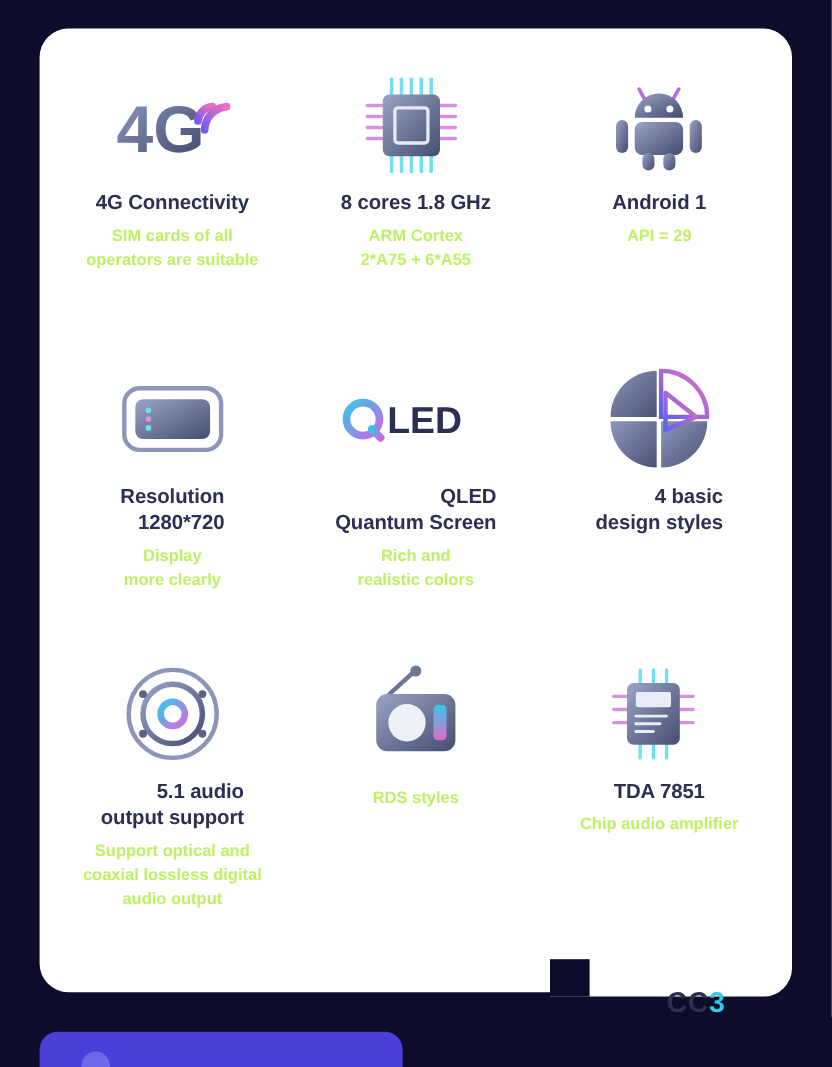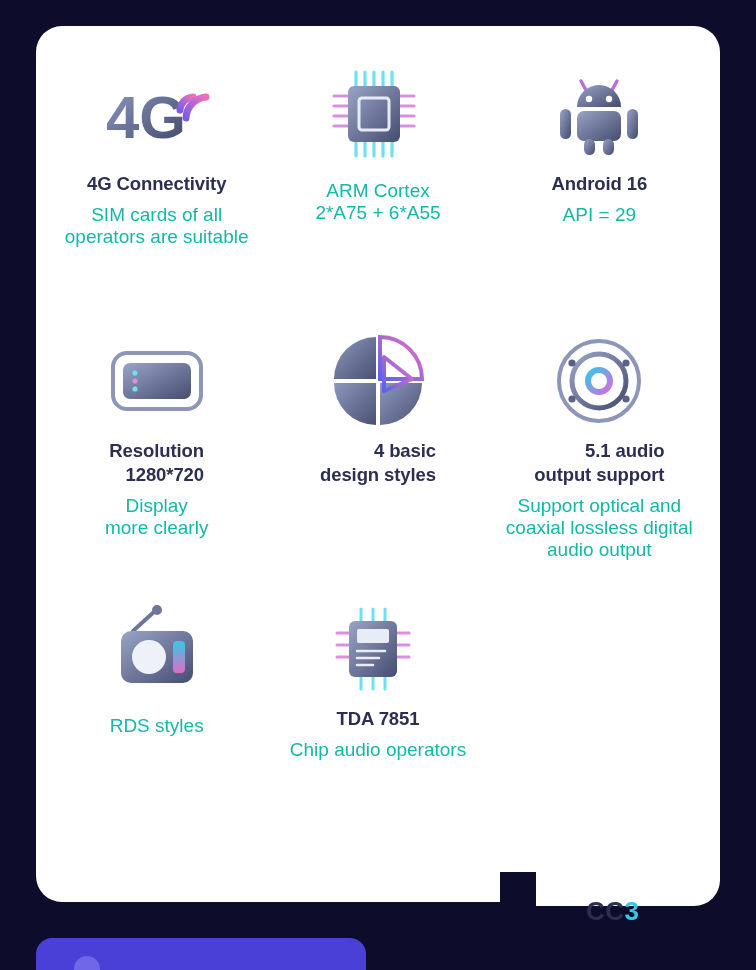--- a/index.html
+++ b/index.html
@@ -78,31 +78,31 @@
   }
   .title {
     color: #2b2f52;
     font-weight: bold;
     font-size: 18.5px;
     line-height: 24px;
     text-align: right;
     letter-spacing: -0.1px;
   }
   .subtitle {
-    color: #14b8a6;
-    font-size: 19px;
+    color: #bef264;
+    font-size: 15px;
     line-height: 22px;
     text-align: center;
     margin-top: 8px;
-    font-weight: normal;
+    font-weight: bold;
   }
   
   .brand {
     position: absolute;
-    left: 586px;
+    left: 606px;
     top: 896px;
     font-size: 26px;
     font-weight: bold;
     letter-spacing: 0.5px;
   }
   .brand .cc { color: #2b2f52; }
   .brand .num { color: #35c8e8; }
   
   .bottom-bar {
     position: absolute;
@@ -184,20 +184,21 @@
             <line x1="4" y1="58" x2="18" y2="58"></line>
             <line x1="70" y1="28" x2="84" y2="28"></line>
             <line x1="70" y1="38" x2="84" y2="38"></line>
             <line x1="70" y1="48" x2="84" y2="48"></line>
             <line x1="70" y1="58" x2="84" y2="58"></line>
           </g>
           <rect x="18" y="18" width="52" height="56" rx="6" fill="url(#gchip)"></rect>
           <rect x="29" y="30" width="30" height="32" rx="3" fill="none" stroke="#e6eaf5" stroke-width="3"></rect>
         </svg>
       </div>
+      <div class="title">8 cores 1.8 GHz</div>
       <div class="subtitle">ARM Cortex<br>2*A75 + 6*A55</div>
     </div>
 
     <div class="cell">
       <div class="icon-box">
         <svg width="96" height="86" viewBox="0 0 96 86">
           <defs>
             <linearGradient id="gand" x1="0" y1="0" x2="1" y2="1">
               <stop offset="0%" stop-color="#99a3c6"></stop>
               <stop offset="100%" stop-color="#444c6e"></stop>
@@ -210,21 +211,21 @@
           <path d="M26 36 a22 22 0 0 1 44 0 z" fill="url(#gand)"></path>
           <circle cx="38" cy="28" r="3.2" fill="#ffffff"></circle>
           <circle cx="58" cy="28" r="3.2" fill="#ffffff"></circle>
           <rect x="26" y="40" width="44" height="30" rx="7" fill="url(#gand)"></rect>
           <rect x="9" y="38" width="11" height="30" rx="5.5" fill="url(#gand)"></rect>
           <rect x="76" y="38" width="11" height="30" rx="5.5" fill="url(#gand)"></rect>
           <rect x="33" y="68" width="11" height="16" rx="5.5" fill="url(#gand)"></rect>
           <rect x="52" y="68" width="11" height="16" rx="5.5" fill="url(#gand)"></rect>
         </svg>
       </div>
-      <div class="title">Android 16</div>
+      <div class="title">Android 1</div>
       <div class="subtitle">API = 29</div>
     </div>
 
     <div class="cell">
       <div class="icon-box">
         <svg width="96" height="72" viewBox="0 0 96 72">
           <defs>
             <linearGradient id="gscr" x1="0" y1="0" x2="1" y2="1">
               <stop offset="0%" stop-color="#9aa4c6"></stop>
               <stop offset="100%" stop-color="#454d70"></stop>
@@ -234,20 +235,37 @@
           <rect x="14" y="18" width="68" height="36" rx="7" fill="url(#gscr)"></rect>
           <circle cx="26" cy="28" r="2.6" fill="#6ee0f0"></circle>
           <circle cx="26" cy="36" r="2.6" fill="#d98fe0"></circle>
           <circle cx="26" cy="44" r="2.6" fill="#6ee0f0"></circle>
         </svg>
       </div>
       <div class="title">Resolution<br>1280*720</div>
       <div class="subtitle">Display<br>more clearly</div>
     </div>
 
+    <div class="cell">
+      <div class="icon-box">
+        <svg width="140" height="50" viewBox="0 0 140 50">
+          <defs>
+            <linearGradient id="gq" x1="0" y1="0" x2="1" y2="1">
+              <stop offset="0%" stop-color="#35c8e8"></stop>
+              <stop offset="100%" stop-color="#c56ae0"></stop>
+            </linearGradient>
+          </defs>
+          <circle cx="22" cy="25" r="15" fill="none" stroke="url(#gq)" stroke-width="7"></circle>
+          <line x1="30" y1="34" x2="38" y2="42" stroke="url(#gq)" stroke-width="7" stroke-linecap="round"></line>
+          <text x="44" y="38" font-family="Liberation Sans, sans-serif" font-size="34" font-weight="bold" fill="#2b2f52">LED</text>
+        </svg>
+      </div>
+      <div class="title">QLED<br>Quantum Screen</div>
+      <div class="subtitle">Rich and<br>realistic colors</div>
+    </div>
 
     <div class="cell">
       <div class="icon-box">
         <svg width="92" height="92" viewBox="0 0 92 92">
           <defs>
             <linearGradient id="gp1" x1="0" y1="0" x2="1" y2="1">
               <stop offset="0%" stop-color="#8d97bd"></stop>
               <stop offset="100%" stop-color="#4a5274"></stop>
             </linearGradient>
             <linearGradient id="gp2" x1="0" y1="1" x2="1" y2="0">
@@ -344,21 +362,21 @@
           <rect x="16" y="16" width="48" height="56" rx="6" fill="url(#gamp)"></rect>
           <rect x="24" y="24" width="32" height="14" rx="2" fill="#e8ecf6"></rect>
           <g stroke="#e8ecf6" stroke-width="2.6" stroke-linecap="round">
             <line x1="24" y1="46" x2="52" y2="46"></line>
             <line x1="24" y1="53" x2="46" y2="53"></line>
             <line x1="24" y1="60" x2="40" y2="60"></line>
           </g>
         </svg>
       </div>
       <div class="title">TDA 7851</div>
-      <div class="subtitle">Chip audio operators</div>
+      <div class="subtitle">Chip audio amplifier</div>
     </div>
 
   </div>
 
   <div class="brand">
     <span class="cc">CC</span><span class="num">3</span>
   </div>
 
   <div class="bottom-bar">
     <div class="dot"></div>

